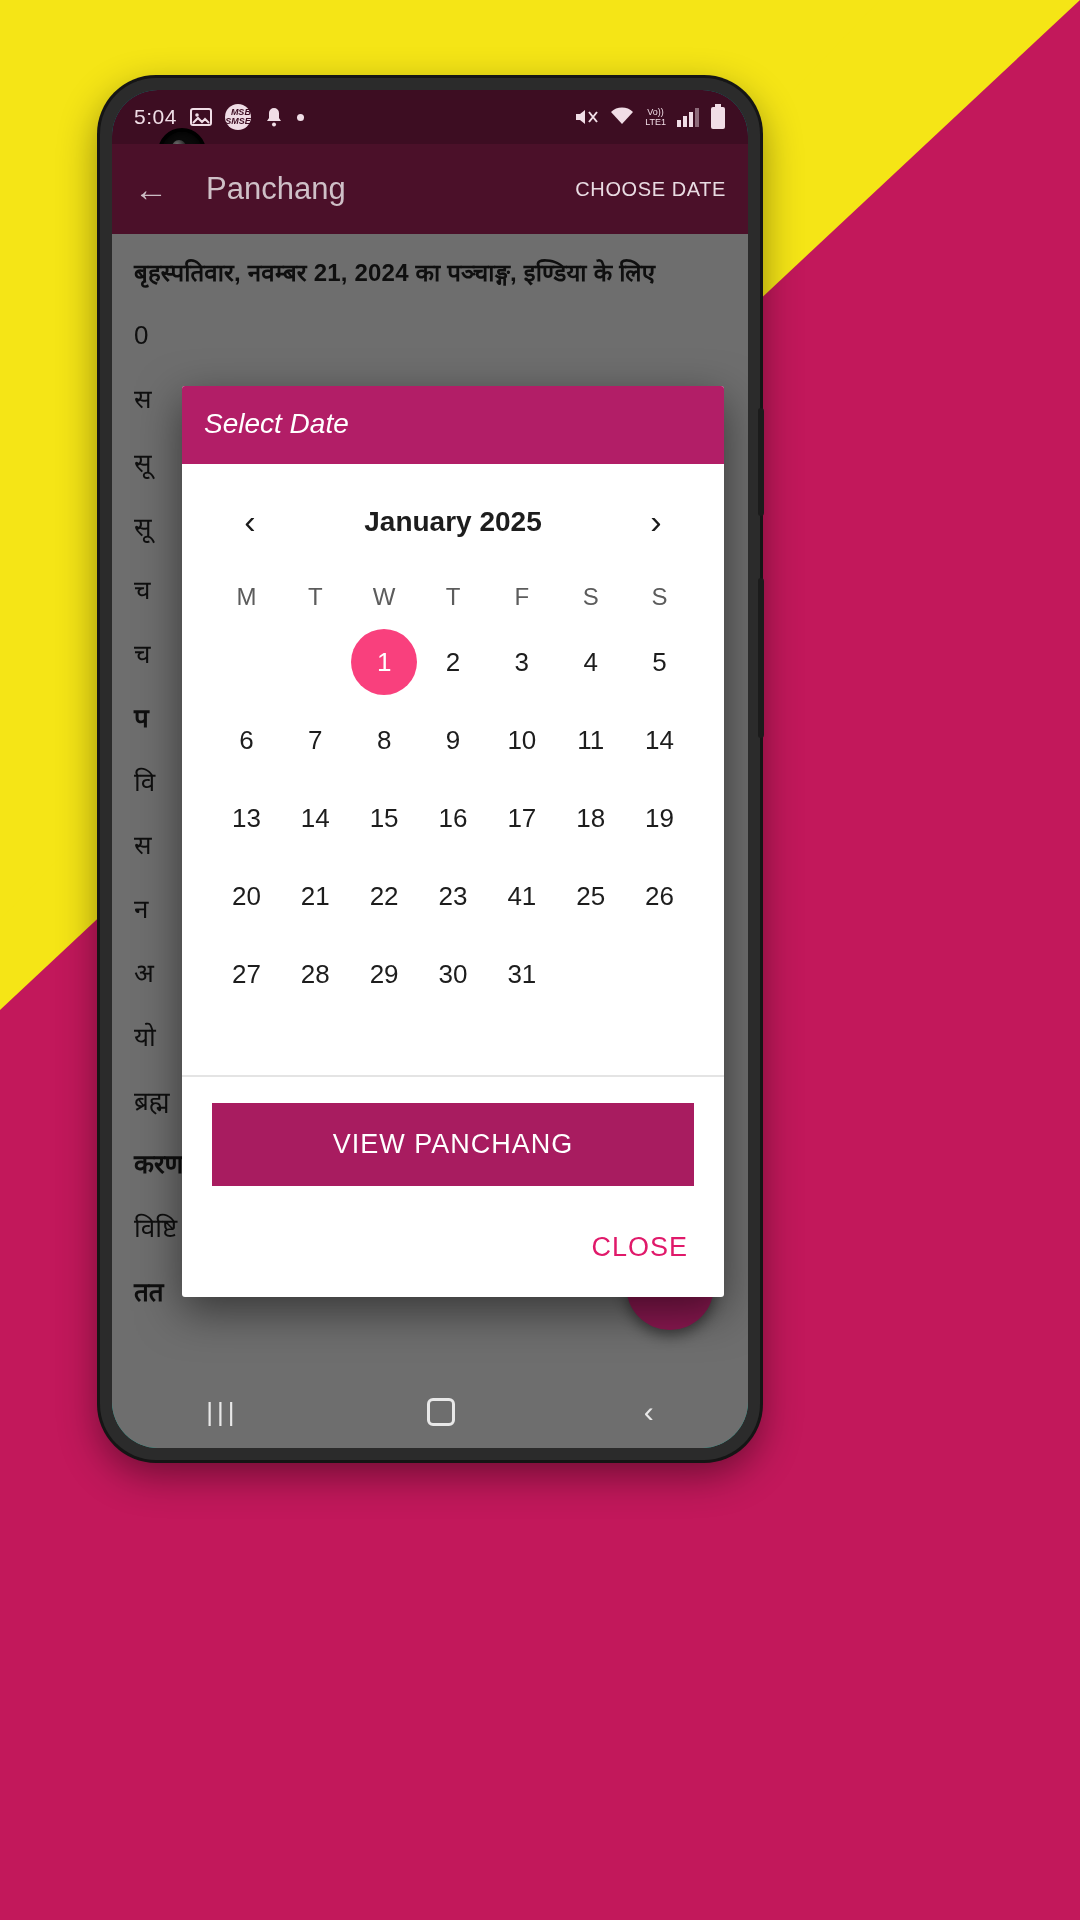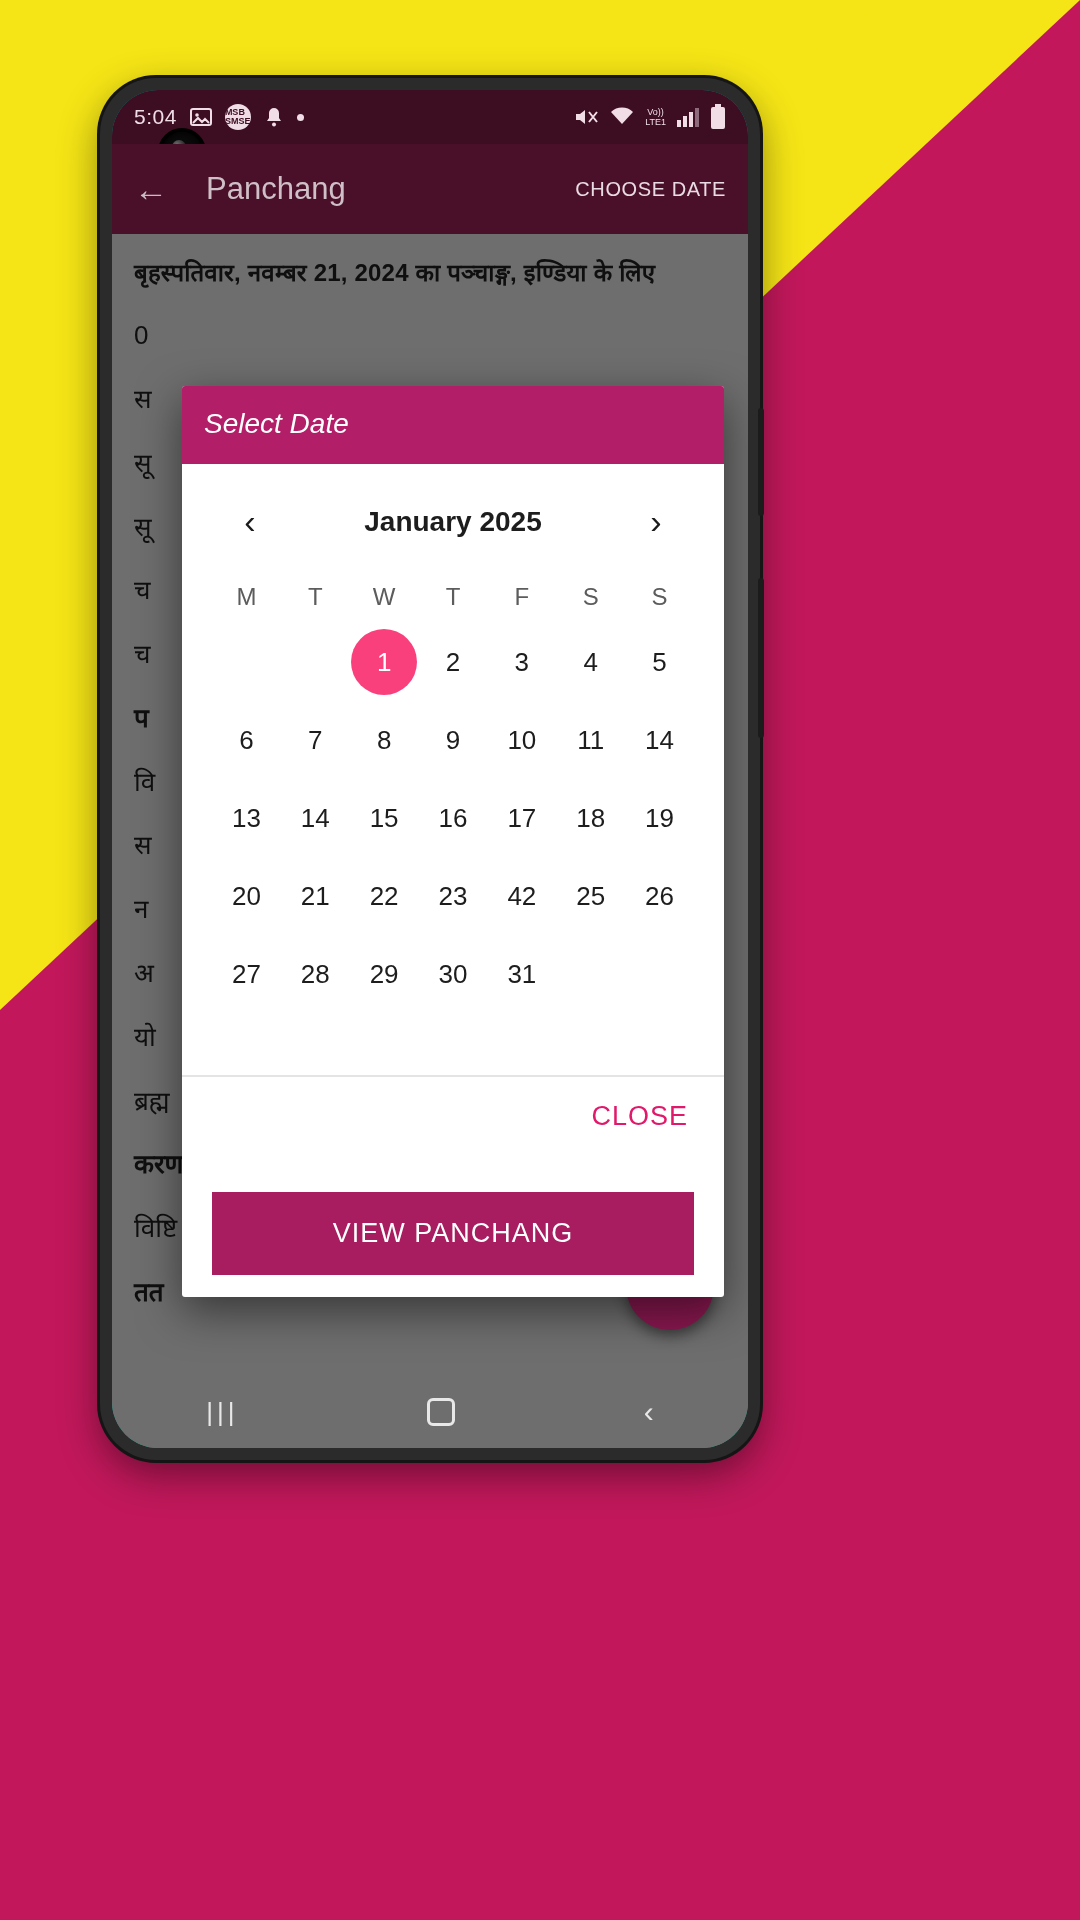--- a/index.html
+++ b/index.html
@@ -55,21 +55,21 @@
     background: #3d0d22; color: #f0dde6;
     display: flex; align-items: center; padding: 0 22px;
     font-size: 21px;
   }
   #status-left { display: flex; align-items: center; gap: 12px; }
   #status-right { margin-left: auto; display: flex; align-items: center; gap: 10px; }
   .sb-ico { display: inline-flex; align-items: center; }
   .sb-badge {
     width: 26px; height: 26px; border-radius: 50%; background: #f0dde6;
     color: #3d0d22; font-size: 9px; line-height: 9px; font-weight: bold;
-    display: flex; flex-direction: column; align-items: flex-start; justify-content: center;
+    display: flex; flex-direction: column; align-items: flex-end; justify-content: center; font-style: italic;
   }
   .sb-dot { width: 7px; height: 7px; border-radius: 50%; background: #f0dde6; }
   #clock { letter-spacing: .5px; }
   #volte { font-size: 9px; line-height: 10px; text-align: center; }
   
   #camera {
     position: absolute; left: 46px; top: 38px; width: 48px; height: 48px;
     border-radius: 50%; background: #0a0a0a; border: 4px solid #000;
     box-shadow: inset 0 0 8px #000;
   }
@@ -367,21 +367,21 @@
                 <div class="day">
                   <span class="dnum">21</span>
                 </div>
                 <div class="day">
                   <span class="dnum">22</span>
                 </div>
                 <div class="day">
                   <span class="dnum">23</span>
                 </div>
                 <div class="day">
-                  <span class="dnum">42</span>
+                  <span class="dnum">41</span>
                 </div>
                 <div class="day">
                   <span class="dnum">25</span>
                 </div>
                 <div class="day">
                   <span class="dnum">26</span>
                 </div>
               </div>
               <div class="cal-row">
                 <div class="day">
@@ -405,25 +405,25 @@
                 <div class="day empty">
                   <span class="dnum"></span>
                 </div>
               </div>
             </div>
           <div id="cal-spacer"></div>
         </div>
 
         <div id="cal-divider"></div>
 
+        <div id="dialog-actions">
+          <button id="view-panchang-btn">VIEW PANCHANG</button>
+        </div>
         <div id="close-row">
           <button id="close-btn">CLOSE</button>
-        </div>
-        <div id="dialog-actions">
-          <button id="view-panchang-btn">VIEW PANCHANG</button>
         </div>
       </div>
 
       <div id="navbar">
         <span id="nav-recents">|||</span>
         <span id="nav-home"></span>
         <span id="nav-back">‹</span>
       </div>
 
     </div>

